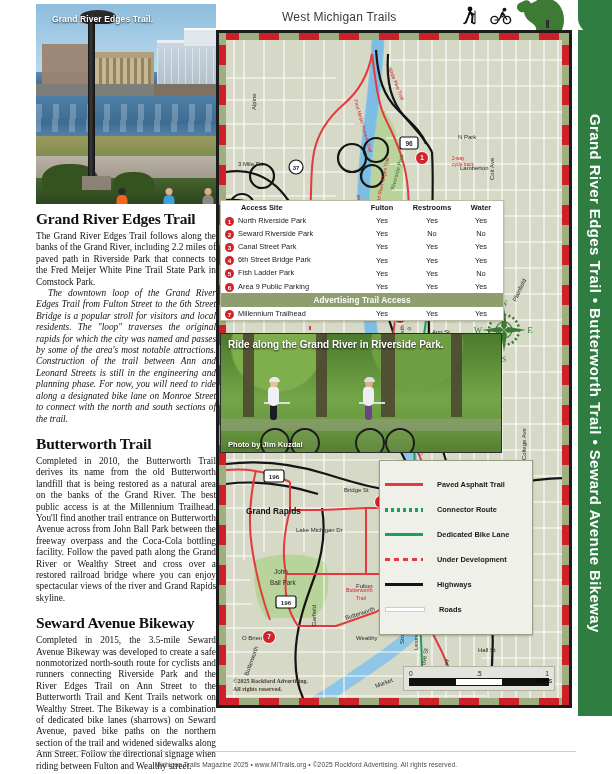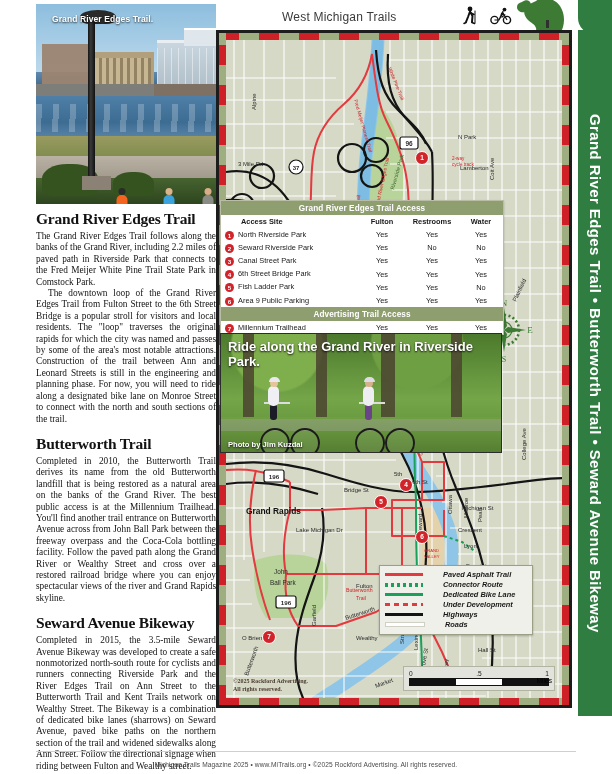--- a/index.html
+++ b/index.html
@@ -74,21 +74,21 @@
     font-family:"Liberation Serif", serif;color:#121212;
   }
   .article h2{
     font-size:15.5px;margin:10px 0 3px 0;font-weight:bold;letter-spacing:-.2px;
   }
   .article h2.first{margin-top:4px;}
   .article p{
     font-size:9.3px;line-height:11.4px;margin:0;text-align:justify;
     text-indent:0;
   }
-  .article p.indent{text-indent:12px;}
+  .article p.indent{text-indent:12px;font-style:italic;}
 
   
   .map-wrap{
     position:absolute;left:216px;top:0px;width:396px;height:742px;
   }
   .map-header{
     position:absolute;left:0;top:0;width:356px;height:32px;background:#fff;
   }
   .map-header-title{
     position:absolute;left:66px;top:10px;font-size:12px;color:#3a3a3a;letter-spacing:.2px;
@@ -171,38 +171,38 @@
     background:linear-gradient(#6f9f43,#567f32);}
   .p2-path{position:absolute;left:0;bottom:18%;width:100%;height:10%;background:#9aa089;opacity:.5;}
   .cyc{position:absolute;bottom:20%;}
   .cyc .wheel{position:absolute;width:26px;height:26px;border:2px solid #1b1b1b;border-radius:50%;background:rgba(255,255,255,.08);}
   .cyc .frame{position:absolute;width:26px;height:10px;border-top:2px solid #ddd;left:4px;bottom:14px;}
   .cyc .body{position:absolute;left:8px;bottom:22px;width:11px;height:20px;background:#f0f0f4;border-radius:5px;}
   .cyc .head{position:absolute;left:10px;bottom:41px;width:8px;height:8px;border-radius:50%;background:#e5c49c;}
   .cyc .helmet{position:absolute;left:9px;bottom:46px;width:11px;height:5px;border-radius:6px 6px 0 0;background:#e8e8ee;}
   .cyc .leg{position:absolute;left:10px;bottom:8px;width:7px;height:16px;border-radius:3px;}
   .caption2{
-    position:absolute;left:7px;top:5px;color:#fff;font-weight:bold;font-size:13px;
+    position:absolute;left:7px;top:5px;color:#fff;font-weight:bold;font-size:10px;
     text-shadow:0 1px 2px rgba(0,0,0,.9);
   }
   .credit2{
     position:absolute;left:7px;bottom:3px;color:#fff;font-weight:bold;font-size:7.6px;
     text-shadow:0 1px 2px rgba(0,0,0,.9);
   }
 
   
   .legend{
     position:absolute;right:36px;bottom:70px;width:152px;background:#f0f0ea;
     border:1px solid #9aa085;z-index:6;box-shadow:0 1px 2px rgba(0,0,0,.25);
   }
   .legend-head{
     background:#8f9e6f;color:#fff;font-weight:bold;text-align:center;font-size:8.5px;padding:2.5px 0;
   }
   .legend-body{padding:3px 5px 4px 5px;}
-  .lg-row{display:flex;align-items:center;gap:20px;margin:1px 0;font-style:italic;}
+  .lg-row{display:flex;align-items:center;gap:14px;margin:16px 0;}
   .lg-swatch{width:38px;height:4px;flex:none;}
   .lg-label{font-size:7.4px;color:#1a1a1a;font-weight:bold;}
   .sw-paved{background:#e23a3f;height:3px;}
   .sw-connector{background:repeating-linear-gradient(90deg,#19a05a 0 3px,transparent 3px 6px);height:4px;}
   .sw-bike{background:#19a05a;height:3px;}
   .sw-dev{background:repeating-linear-gradient(90deg,#e23a3f 0 5px,transparent 5px 9px);height:3px;}
   .sw-hwy{background:#141414;height:2.5px;}
   .sw-road{background:#ffffff;height:2.5px;border:.5px solid #cfcfc4;}
 
   
@@ -608,21 +608,20 @@
               <div class="sb-b2"></div>
               <div class="sb-b3"></div>
           </div>
           <div class="sb-unit">Miles</div>
         </div>
       </div>
     </div>
 
     <div class="tables">
 
-      <div class="tbl-head">Grand River Edges Trail  Access</div>
       <table class="acc">
         <thead>
           <tr>
             <th class="site">Access Site</th>
             <th class="col-p">Fulton</th>
             <th class="col-r">Restrooms</th>
             <th class="col-w">Water</th>
           </tr>
         </thead>
         <tbody>

